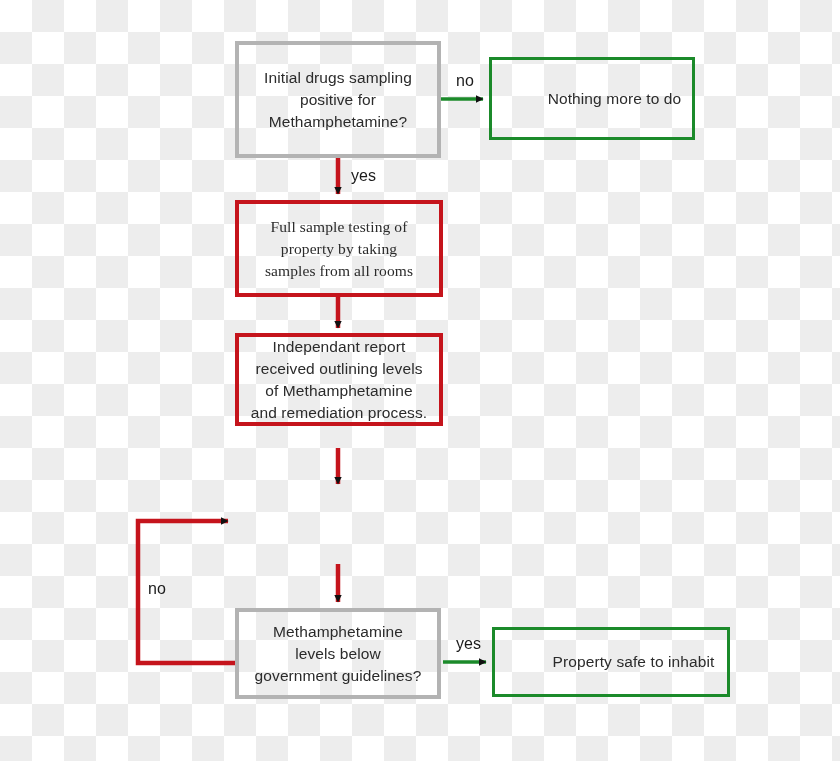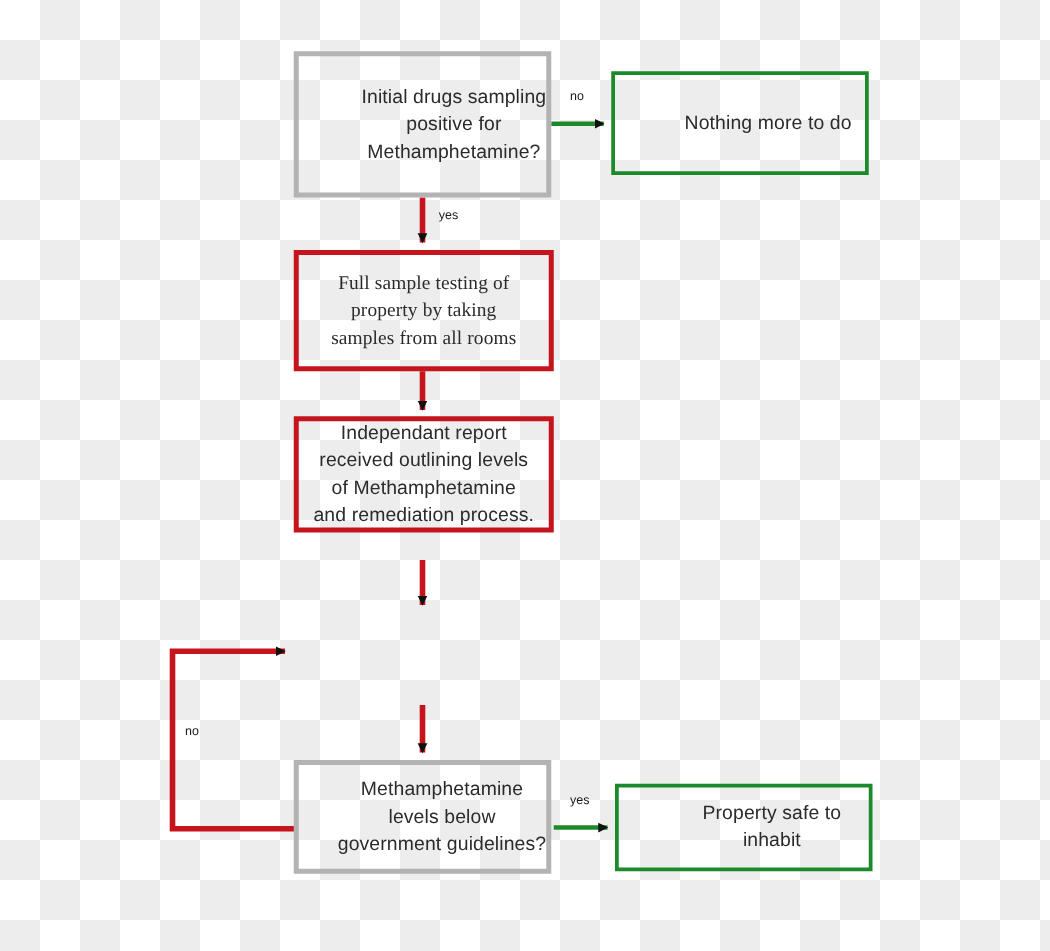--- a/index.html
+++ b/index.html
@@ -35,28 +35,28 @@
     background: transparent;
   }
   .node .label {
     display: block;
     white-space: pre-line;
     color: #2b2b2b;
     font-size: 15.5px;
     line-height: 1.42;
     letter-spacing: 0.1px;
   }
-  .node.gray  { border: 4px solid #b3b3b3; justify-content: flex-end; }
+  .node.gray  { border: 4px solid #b3b3b3; }
   .node.red   { border: 4px solid #c5141c; }
   .node.green { border: 3px solid #1b8a2a; padding-left: 45px; }
 
   .edge-label {
     position: absolute;
     color: #1b1b1b;
-    font-size: 10px;
+    font-size: 16px;
     line-height: 1;
     white-space: nowrap;
   }
 
   svg.wires {
     position: absolute;
     left: 0;
     top: 0;
     width: 840px;
     height: 761px;
@@ -128,21 +128,21 @@
 and remediation process.</span>
   </div>
 
 
   <div class="node gray" style="left:235px; top:608px; width:206px; height:91px;">
     <span class="label">Methamphetamine
 levels below
 government guidelines?</span>
   </div>
 
-  <div class="node green" style="left:492px; top:627px; width:206px; height:70px;">
+  <div class="node green" style="left:492px; top:627px; width:238px; height:70px;">
     <span class="label">Property safe to inhabit</span>
   </div>
 
   <div class="edge-label" style="left:456px; top:73px;">no</div>
 
   <div class="edge-label" style="left:351px; top:168px;">yes</div>
 
   <div class="edge-label" style="left:148px; top:581px;">no</div>
 
   <div class="edge-label" style="left:456px; top:636px;">yes</div>

